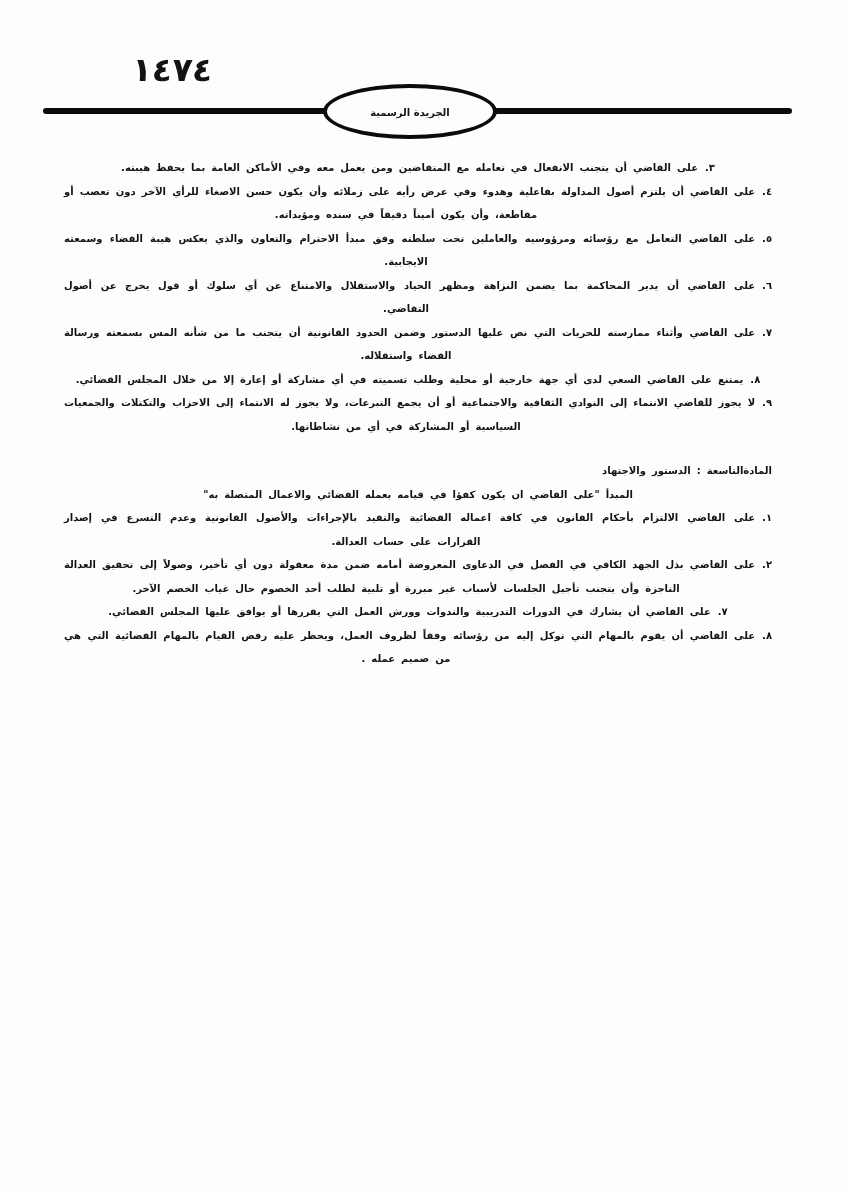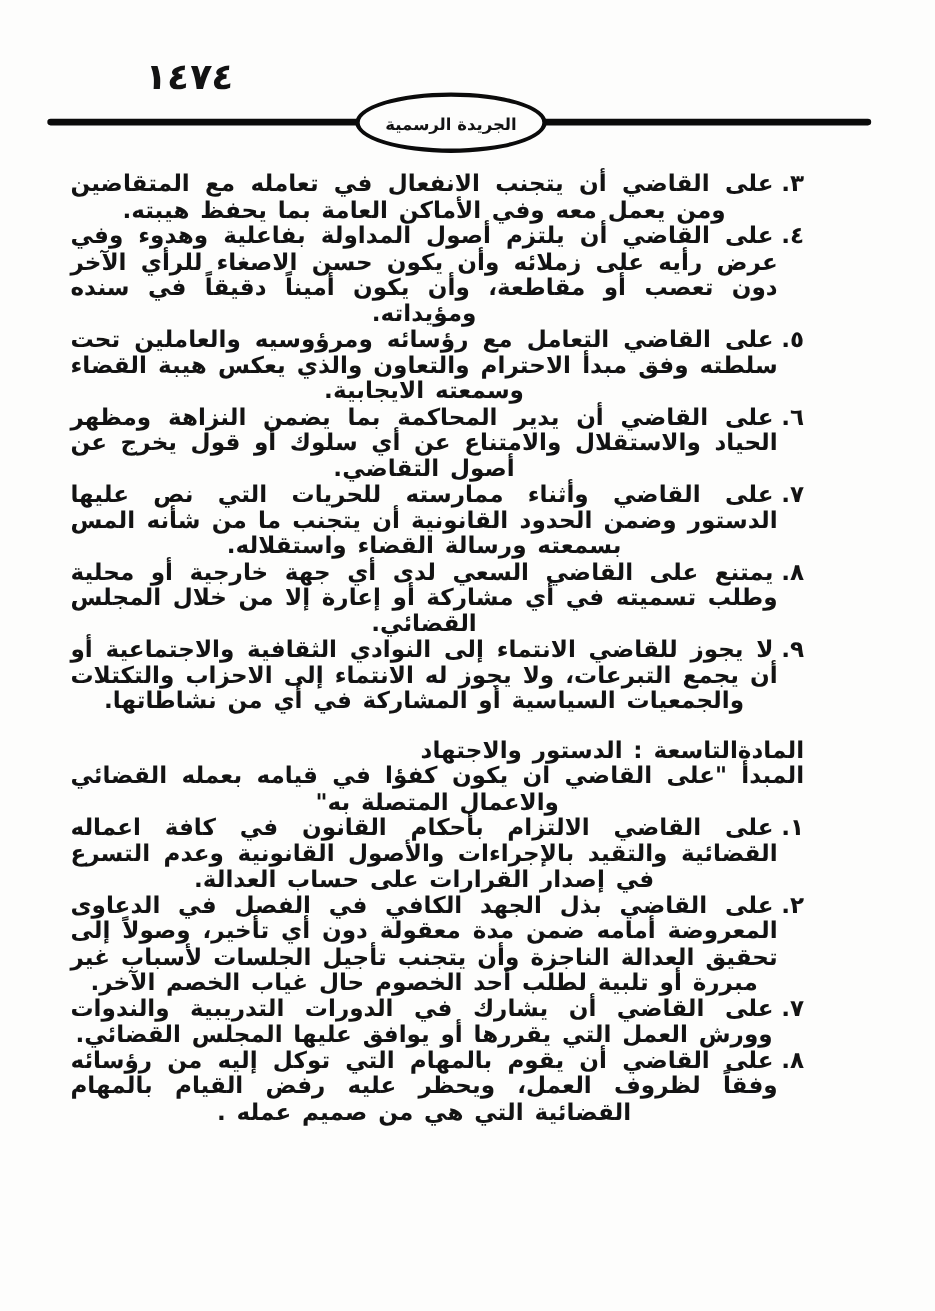--- a/index.html
+++ b/index.html
@@ -50,28 +50,28 @@
     height: 47px;
     background: #fdfdfc;
     border: 4px solid #0b0b0b;
     border-radius: 50%;
     display: flex;
     align-items: center;
     justify-content: center;
     z-index: 2;
   }
   .badge span {
-    font-size: 15px;
+    font-size: 10px;
     white-space: nowrap;
     padding-top: 2px;
   }
   
   .doc-body {
-    padding: 14px 119px 0 64px;
-    font-size: 21px;
+    padding: 14px 78px 0 64px;
+    font-size: 10px;
     line-height: 23.5px;
     word-spacing: 2.5px;
   }
   .item {
     text-align: justify;
     text-align-last: center;
     padding-right: 24px;
     text-indent: -24px;
     margin: 0;
   }

